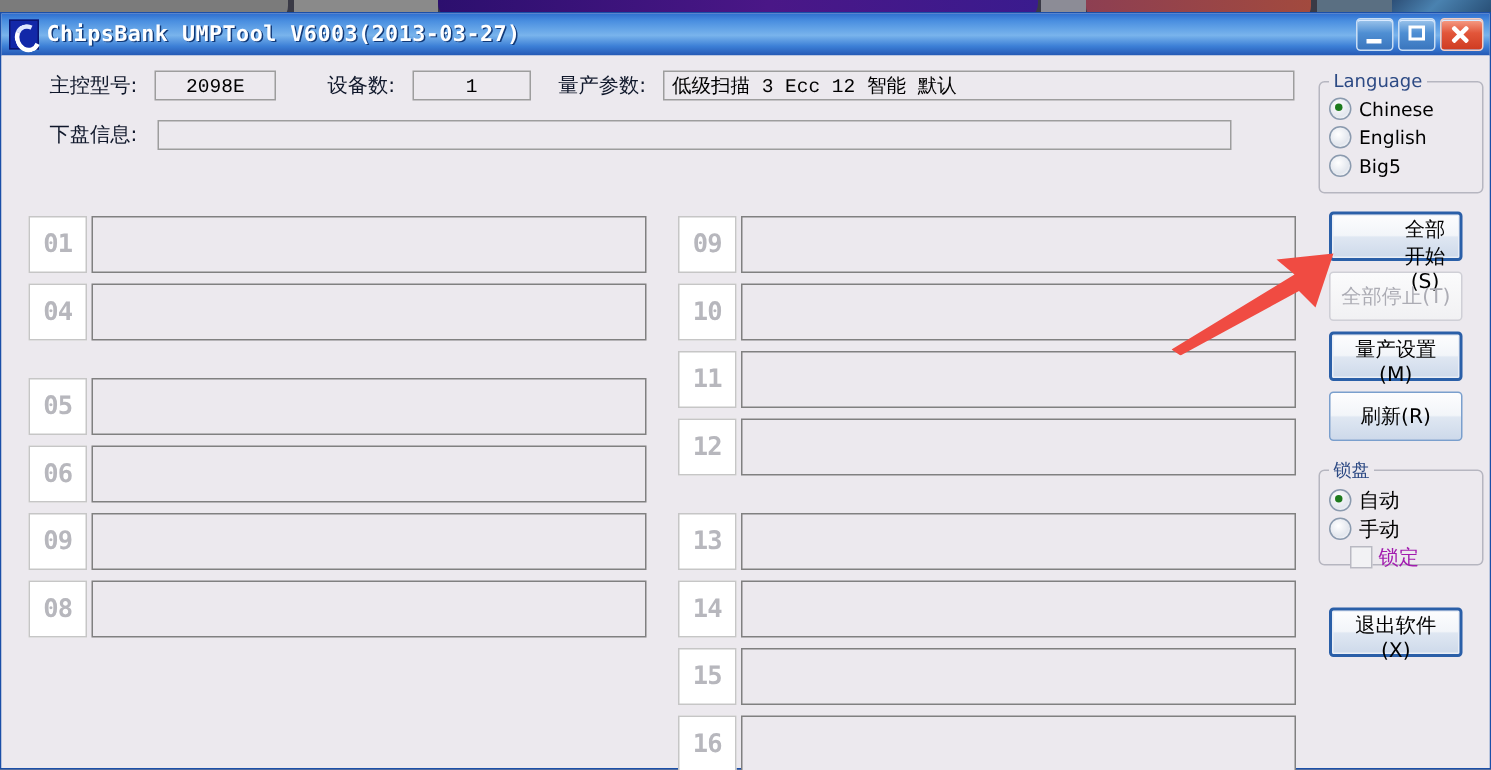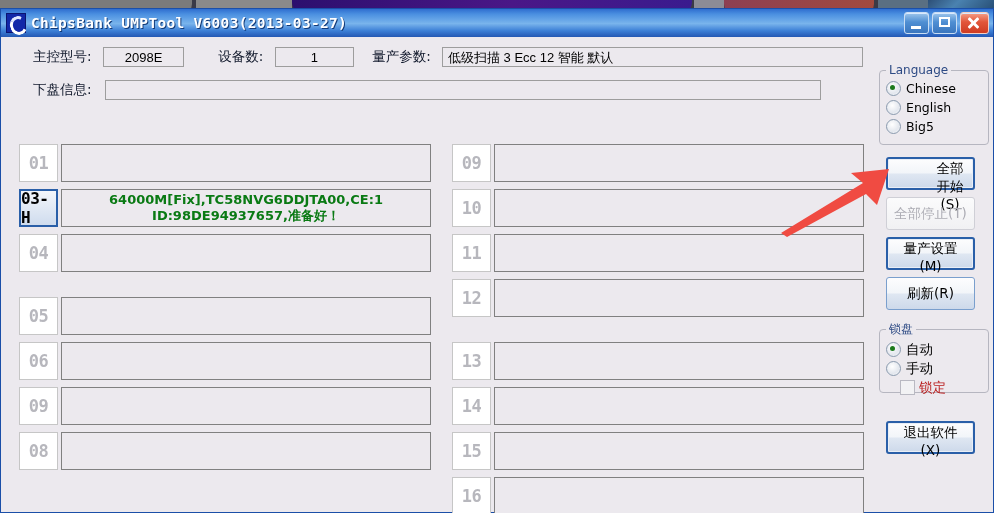--- a/index.html
+++ b/index.html
@@ -105,21 +105,21 @@
   .lbl {
     font-size: 13.5px; color: #0f172a;
     font-family: "DejaVu Sans", sans-serif;
     white-space: nowrap;
   }
   .field {
     background: #ece9ee;
     border: 1px solid #9d9d9d;
     height: 20px; line-height: 20px;
     font-size: 13px;
-    font-family: Liberation Sans, sans-serif;
+    font-family: Liberation Mono, monospace;
     color: #000;
     box-sizing: border-box;
   }
   .field.center { text-align: center; }
   .field.left { text-align: left; padding-left: 5px; }
 
   
   #slots { position: absolute; left: 18px; top: 107px; width: 845px; }
   .slot-col { position: absolute; top: 0; width: 412px; }
   .col-left { left: 0; }
@@ -153,21 +153,21 @@
     display: flex; flex-direction: column;
     align-items: center; justify-content: center;
     font-family: "DejaVu Sans", sans-serif;
     font-weight: bold;
     font-size: 13px;
     color: #0a7a14;
     line-height: 16px;
   }
 
   
-  #side-panel { position: absolute; left: 878px; top: 16px; width: 110px; }
+  #side-panel { position: absolute; left: 878px; top: 0; width: 110px; }
 
   fieldset.grp {
     border: 1px solid #b6b6c0;
     border-radius: 4px;
     margin: 0; padding: 2px 4px 4px 6px;
     background: transparent;
   }
   fieldset.grp legend {
     font-size: 12px;
     color: #2d4a84;
@@ -188,21 +188,21 @@
     background: #1c7a1c;
   }
   .radio-lbl { font-size: 12.5px; color: #000; font-family: "DejaVu Sans", sans-serif; }
   .radio-lbl.cn { font-size: 13.5px; }
 
   .check-row { display: flex; align-items: center; height: 19px; padding-left: 14px; }
   .checkbox {
     width: 13px; height: 13px; flex: none; margin-right: 4px;
     background: #f2f2f4; border: 1px solid #b9b9c2;
   }
-  .check-lbl { font-size: 13.5px; color: #b91c1c; font-family: "DejaVu Sans", sans-serif; }
+  .check-lbl { font-size: 13.5px; color: #a21caf; font-family: "DejaVu Sans", sans-serif; }
 
   .btn {
     display: block;
     width: 89px; height: 33px;
     margin: 7px 0 0 7px;
     background: linear-gradient(180deg,#fdfdfe 0%,#f2f5f9 48%,#dfe7f2 52%,#cdd9ea 100%);
     border: 1px solid #7a9fcd;
     border-radius: 3px;
     font-family: "DejaVu Sans", sans-serif;
     font-size: 13.5px;
@@ -267,27 +267,20 @@
         <span class="field left" style="width:716px;"></span>
       </div>
     </div>
 
     <div id="slots">
       <div class="slot-col col-left" id="col-left">
           <div class="slot-row">
             <div class="slot-num">01</div>
             <div class="slot-info"></div>
           </div>
-          <div class="slot-row">
-            <div class="slot-num active">03-H</div>
-            <div class="slot-info">
-              <div>64000M[Fix],TC58NVG6DDJTA00,CE:1</div>
-              <div>ID:98DE94937657,准备好！</div>
-            </div>
-          </div>
           <div class="slot-row gap">
             <div class="slot-num">04</div>
             <div class="slot-info"></div>
           </div>
           <div class="slot-row">
             <div class="slot-num">05</div>
             <div class="slot-info"></div>
           </div>
           <div class="slot-row">
             <div class="slot-num">06</div>

